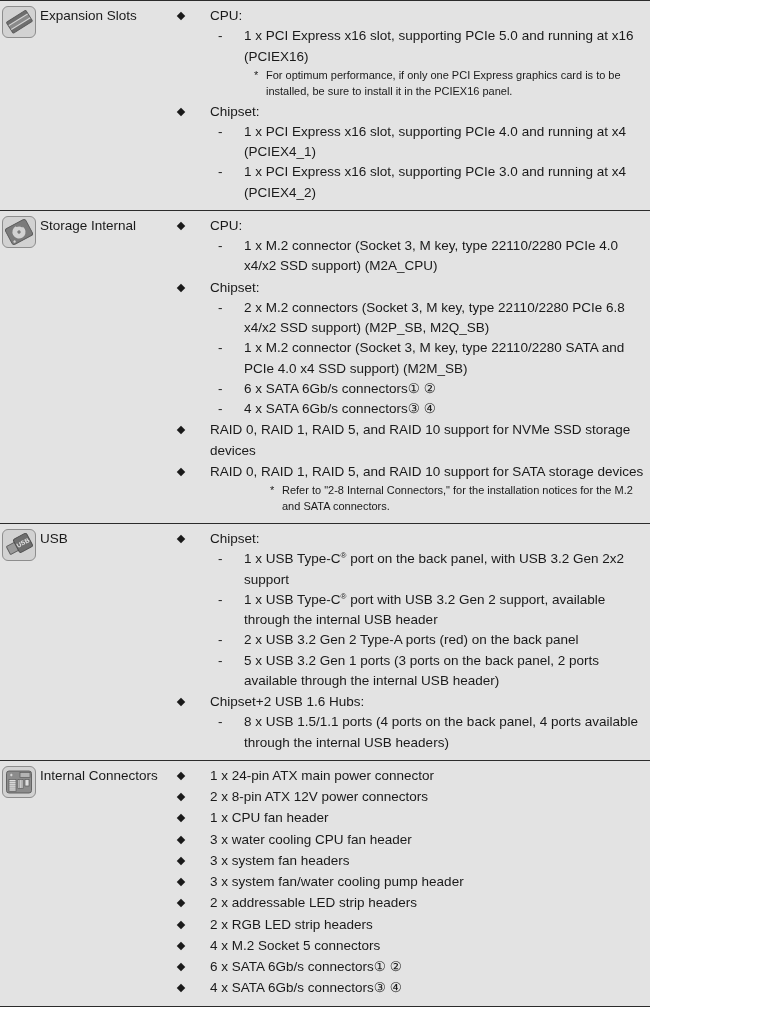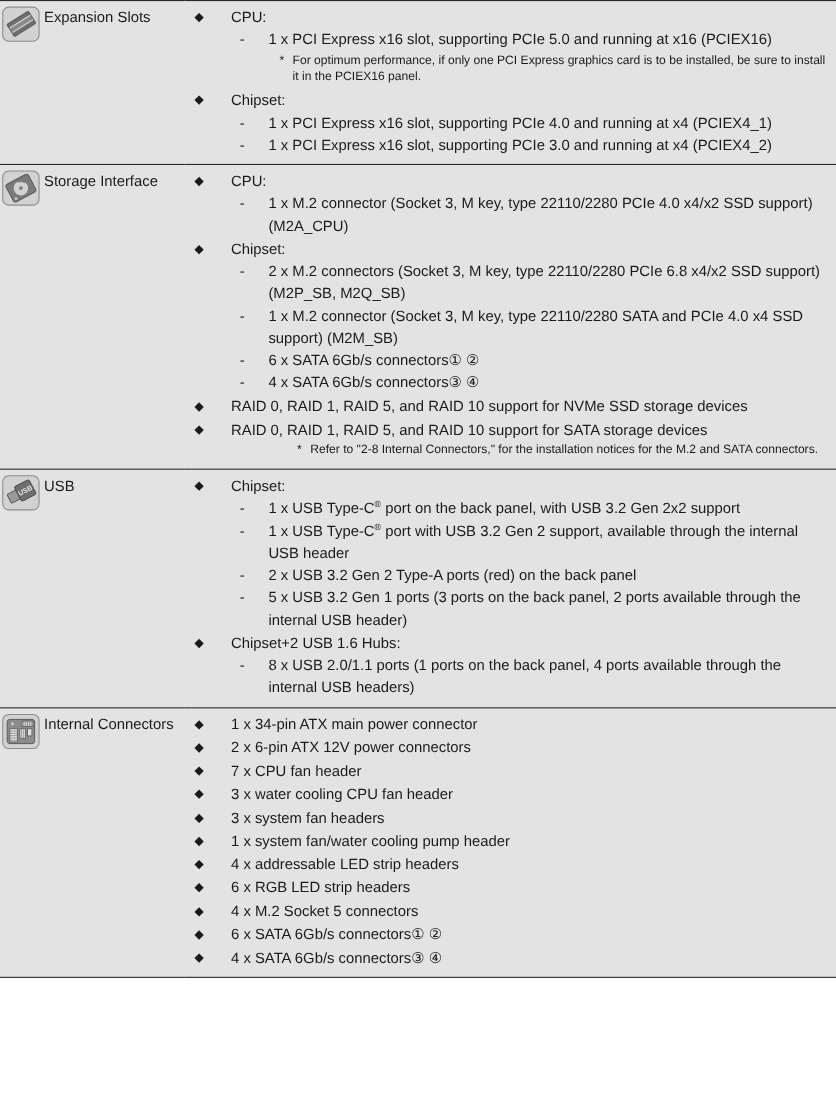--- a/index.html
+++ b/index.html
@@ -10,21 +10,21 @@
   }
   body {
     width: 760px;
     height: 1009px;
     font-family: "Liberation Sans", sans-serif;
     color: #1a1a1a;
     overflow: hidden;
   }
 
   .spec-table {
-    width: 760px;
+    width: 650px;
     border-collapse: collapse;
     border-top: 1px solid #2b2b2b;
     border-bottom: 1px solid #2b2b2b;
   }
 
   .spec-row {
     border-bottom: 1px solid #2b2b2b;
     background: #e3e3e3;
   }
   .spec-row:last-child { border-bottom: none; }
@@ -172,21 +172,21 @@
     <g transform="rotate(-28 16 15)">
       <rect x="4.5" y="6" width="23" height="18" rx="2.5" fill="#7b7b7b" stroke="#5a5a5a" stroke-width="0.9"></rect>
       <circle cx="16" cy="15" r="6.6" fill="#d2d2d2"></circle>
       <circle cx="16" cy="15" r="1.7" fill="#7b7b7b"></circle>
       <path d="M16 8.8 a6.2 6.2 0 0 1 5.6 3.6" fill="none" stroke="#7b7b7b" stroke-width="1.3"></path>
       <circle cx="7.6" cy="21.4" r="1.2" fill="#d2d2d2"></circle>
     </g>
   </svg>
 </div>
         </td>
-        <td class="cell-label">Storage Interface</td>
+        <td class="cell-label">Storage Internal</td>
         <td class="cell-content">
           <ul class="lvl1">
             <li><span class="diamond"></span><span class="txt">CPU:</span><ul class="lvl2">
                 <li><span class="dash">-</span><span class="txt">1 x M.2 connector (Socket 3, M key, type 22110/2280 PCIe 4.0 x4/x2 SSD support) (M2A_CPU)</span></li>
               </ul></li>
             <li><span class="diamond"></span><span class="txt">Chipset:</span><ul class="lvl2">
                 <li><span class="dash">-</span><span class="txt">2 x M.2 connectors (Socket 3, M key, type 22110/2280 PCIe 6.8 x4/x2 SSD support) (M2P_SB, M2Q_SB)</span></li>
                 <li><span class="dash">-</span><span class="txt">1 x M.2 connector (Socket 3, M key, type 22110/2280 SATA and PCIe 4.0 x4 SSD support) (M2M_SB)</span></li>
                 <li><span class="dash">-</span><span class="txt">6 x SATA 6Gb/s connectors① ②</span></li>
                 <li><span class="dash">-</span><span class="txt">4 x SATA 6Gb/s connectors③ ④</span></li>
@@ -211,21 +211,21 @@
         <td class="cell-label">USB</td>
         <td class="cell-content">
           <ul class="lvl1">
             <li><span class="diamond"></span><span class="txt">Chipset:</span><ul class="lvl2">
                 <li><span class="dash">-</span><span class="txt">1 x USB Type-C<sup class="reg">®</sup> port on the back panel, with USB 3.2 Gen 2x2 support</span></li>
                 <li><span class="dash">-</span><span class="txt">1 x USB Type-C<sup class="reg">®</sup> port with USB 3.2 Gen 2 support, available through the internal USB header</span></li>
                 <li><span class="dash">-</span><span class="txt">2 x USB 3.2 Gen 2 Type-A ports (red) on the back panel</span></li>
                 <li><span class="dash">-</span><span class="txt">5 x USB 3.2 Gen 1 ports (3 ports on the back panel, 2 ports available through the internal USB header)</span></li>
               </ul></li>
             <li><span class="diamond"></span><span class="txt">Chipset+2 USB 1.6 Hubs:</span><ul class="lvl2">
-                <li><span class="dash">-</span><span class="txt">8 x USB 2.0/1.1 ports (1 ports on the back panel, 4 ports available through the internal USB headers)</span></li>
+                <li><span class="dash">-</span><span class="txt">8 x USB 1.5/1.1 ports (4 ports on the back panel, 4 ports available through the internal USB headers)</span></li>
               </ul></li>
           </ul>
         </td>
       </tr>
       <tr class="spec-row">
         <td class="cell-icon">
           <div class="icon-tile">
   <svg width="32" height="30" viewBox="0 0 32 30" aria-hidden="true">
     <rect x="3.5" y="4" width="25" height="22" rx="2.5" fill="#8c8c8c" stroke="#5a5a5a" stroke-width="0.9"></rect>
     <rect x="17" y="5.5" width="10" height="5" fill="#d7d7d7" stroke="#5a5a5a" stroke-width="0.7"></rect>
@@ -235,28 +235,28 @@
     <rect x="15" y="12.5" width="5" height="9" fill="#e0e0e0" stroke="#5a5a5a" stroke-width="0.7"></rect>
     <path d="M16.5 12.5 v9 M18.2 12.5 v9" stroke="#6e6e6e" stroke-width="0.55"></path>
     <rect x="22" y="12.5" width="4" height="6.5" fill="#e0e0e0" stroke="#5a5a5a" stroke-width="0.7"></rect>
     <path d="M7 8 h2.6 M8.3 6.7 v2.6" stroke="#e6e6e6" stroke-width="0.9"></path>
   </svg>
 </div>
         </td>
         <td class="cell-label">Internal Connectors</td>
         <td class="cell-content">
           <ul class="lvl1">
-            <li><span class="diamond"></span><span class="txt">1 x 34-pin ATX main power connector</span></li>
-            <li><span class="diamond"></span><span class="txt">2 x 6-pin ATX 12V power connectors</span></li>
-            <li><span class="diamond"></span><span class="txt">7 x CPU fan header</span></li>
+            <li><span class="diamond"></span><span class="txt">1 x 24-pin ATX main power connector</span></li>
+            <li><span class="diamond"></span><span class="txt">2 x 8-pin ATX 12V power connectors</span></li>
+            <li><span class="diamond"></span><span class="txt">1 x CPU fan header</span></li>
             <li><span class="diamond"></span><span class="txt">3 x water cooling CPU fan header</span></li>
             <li><span class="diamond"></span><span class="txt">3 x system fan headers</span></li>
-            <li><span class="diamond"></span><span class="txt">1 x system fan/water cooling pump header</span></li>
-            <li><span class="diamond"></span><span class="txt">4 x addressable LED strip headers</span></li>
-            <li><span class="diamond"></span><span class="txt">6 x RGB LED strip headers</span></li>
+            <li><span class="diamond"></span><span class="txt">3 x system fan/water cooling pump header</span></li>
+            <li><span class="diamond"></span><span class="txt">2 x addressable LED strip headers</span></li>
+            <li><span class="diamond"></span><span class="txt">2 x RGB LED strip headers</span></li>
             <li><span class="diamond"></span><span class="txt">4 x M.2 Socket 5 connectors</span></li>
             <li><span class="diamond"></span><span class="txt">6 x SATA 6Gb/s connectors① ②</span></li>
             <li><span class="diamond"></span><span class="txt">4 x SATA 6Gb/s connectors③ ④</span></li>
           </ul>
         </td>
       </tr>
     </tbody>
 </table>
 
 </body></html>

